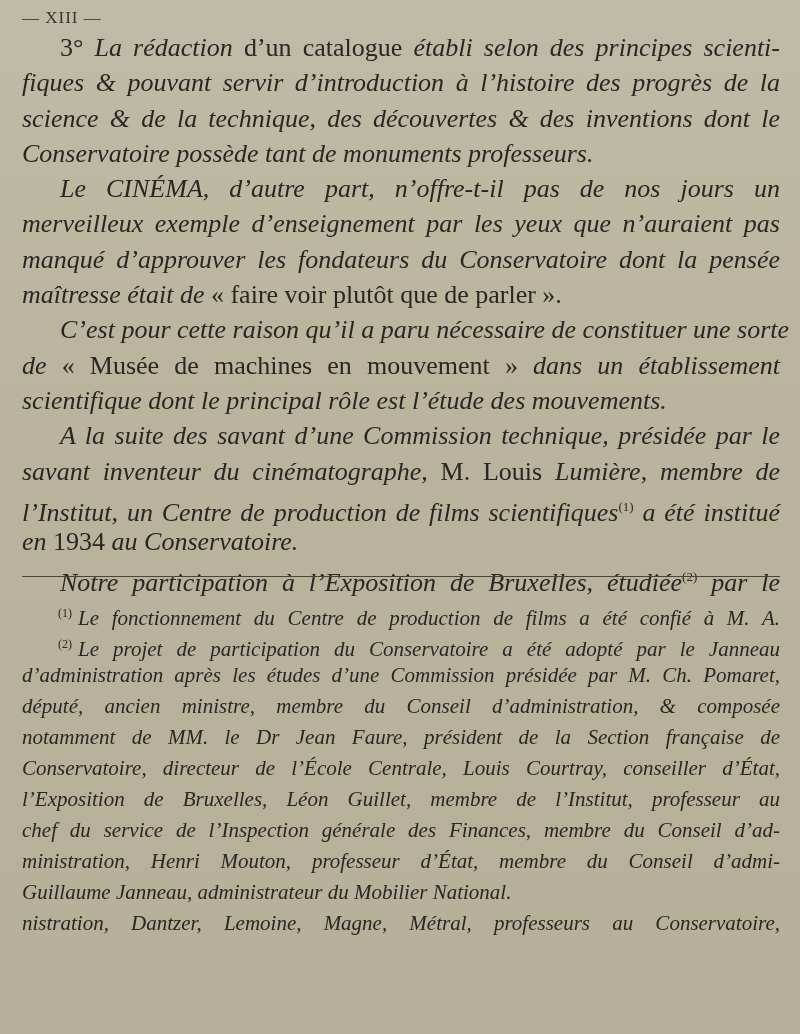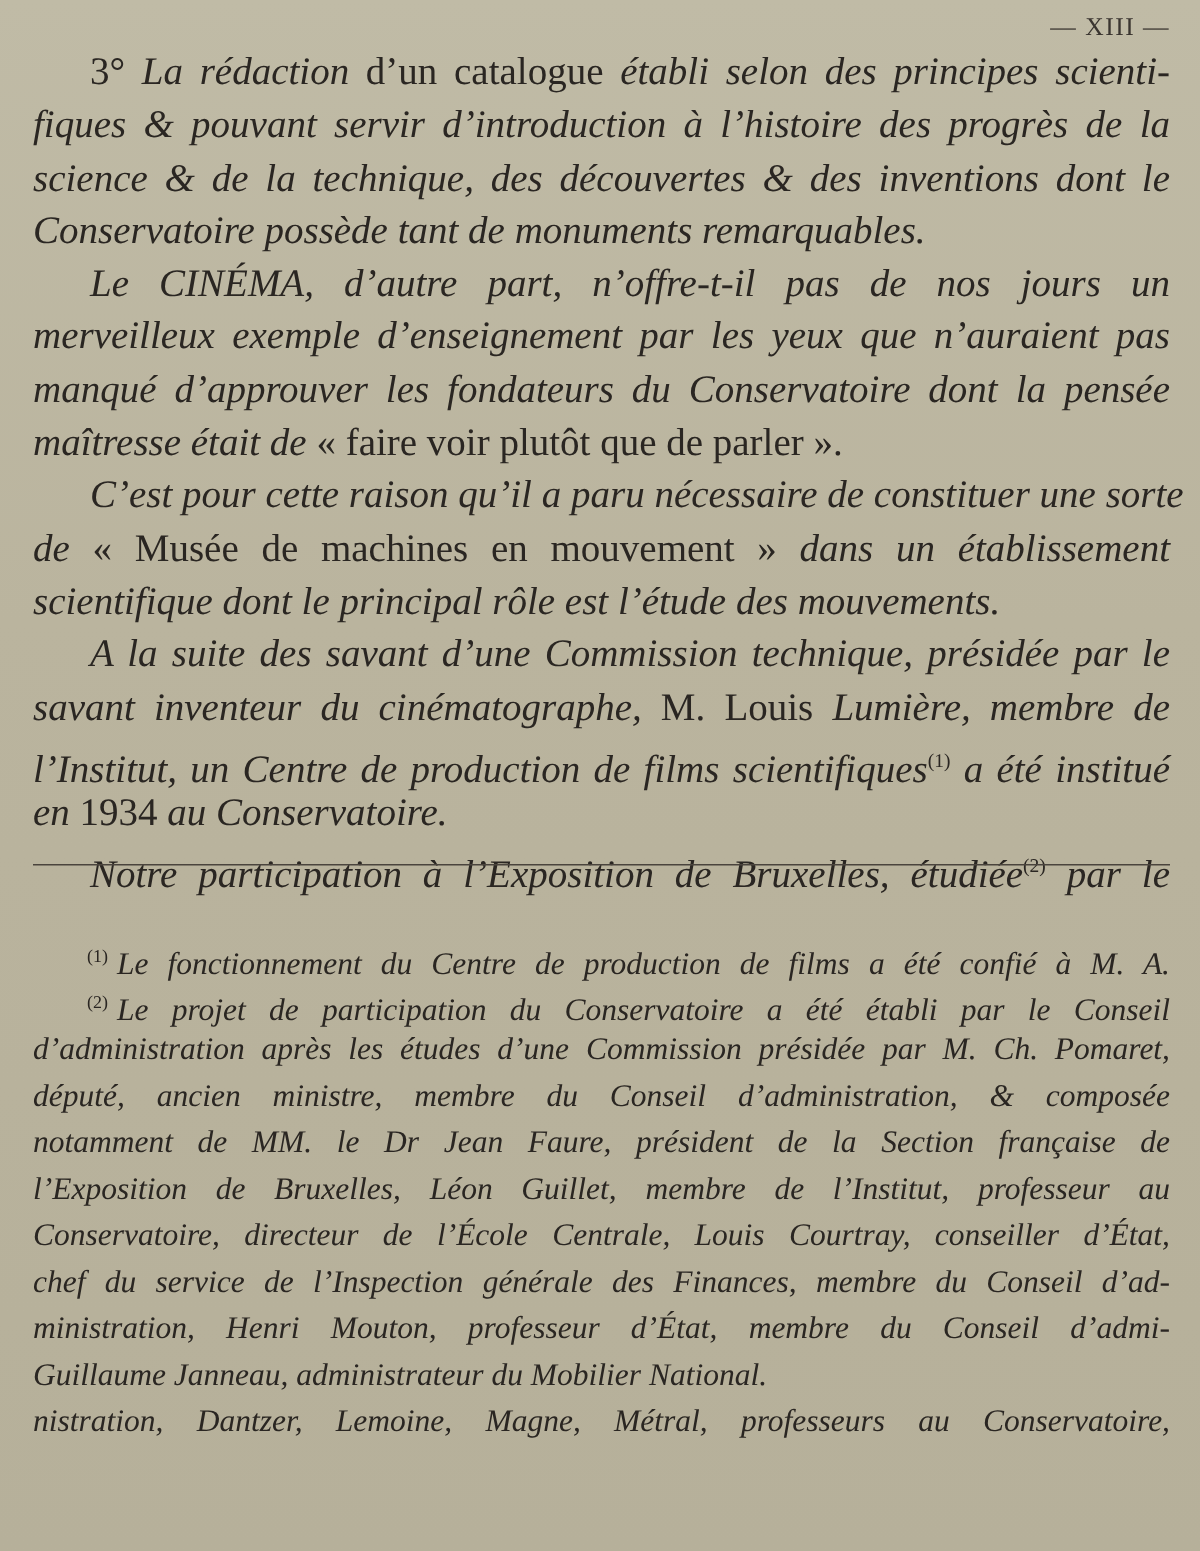--- a/index.html
+++ b/index.html
@@ -5,59 +5,59 @@
   html, body { margin:0; padding:0; }
   body {
     width:800px; height:1034px; overflow:hidden;
     background: linear-gradient(180deg, #c0bba6 0%, #bab49e 40%, #b6b09a 100%);
     font-family: "Liberation Serif", "DejaVu Serif", serif;
     color:#2a2622;
     position:relative;
   }
   .page { position:absolute; left:22px; top:0; width:758px; }
   .folio {
-    position:absolute; top:8px; left:0; width:758px; text-align:right;
+    position:absolute; top:8px; left:0; width:758px; text-align:left;
     font-size:17px; letter-spacing:1px; color:#3a3530;
   }
   .body-text { position:absolute; top:30px; left:0; width:758px; }
   .line {
     height:35.3px; line-height:35.3px; font-size:26px; font-style:italic;
     white-space:nowrap; text-align:justify; text-align-last:justify;
     overflow:visible;
   }
   .line.last { text-align-last:left; }
   .line.indent { padding-left:38px; }
   .roman { font-style:normal; }
   sup { font-size:13px; vertical-align:10px; font-style:normal; }
   .rule {
     position:absolute; top:576px; left:0; width:758px; height:0;
     border-top:1.5px solid #4a443d;
   }
-  .notes { position:absolute; top:622px; left:0; width:758px;font-family:Liberation Serif, serif; }
+  .notes { position:absolute; top:598px; left:0; width:758px;font-family:Liberation Serif, serif; }
   .nline {
     height:31px; line-height:31px; font-size:21px; font-style:italic;
     white-space:nowrap; text-align:justify; text-align-last:justify;
   }
   .nline.last { text-align-last:left; }
   .nline.indent { padding-left:36px; }
   .nnum { font-style:normal; font-size:12px; vertical-align:8px; margin-right:6px; }
 </style>
 </head>
 <body>
 
 <div class="page">
   <div class="folio">— XIII —</div>
 
   <div class="body-text">
     <div class="line indent">
       <span class="roman">3° </span><span>La rédaction</span><span class="roman"> d’un catalogue </span><span>établi selon des principes scienti-</span>
     </div>
     <div class="line">fiques &amp; pouvant servir d’introduction à l’histoire des progrès de la</div>
     <div class="line">science &amp; de la technique, des découvertes &amp; des inventions dont le</div>
-    <div class="line last">Conservatoire possède tant de monuments remarquables.</div>
+    <div class="line last">Conservatoire possède tant de monuments professeurs.</div>
     <div class="line indent">Le CINÉMA, d’autre part, n’offre-t-il pas de nos jours un</div>
     <div class="line">merveilleux exemple d’enseignement par les yeux que n’auraient pas</div>
     <div class="line">manqué d’approuver les fondateurs du Conservatoire dont la pensée</div>
     <div class="line last">
       <span>maîtresse était de </span><span class="roman">« faire voir plutôt que de parler ».</span>
     </div>
     <div class="line indent">C’est pour cette raison qu’il a paru nécessaire de constituer une sorte</div>
     <div class="line">
       <span>de </span><span class="roman">« Musée de machines en mouvement »</span><span> dans un établissement</span>
     </div>
@@ -78,25 +78,25 @@
   </div>
 
   <div class="rule"></div>
 
   <div class="notes">
     <div class="nline indent">
       <span class="nnum">(1)</span><span>Le fonctionnement du Centre de production de films a été confié à M. A.</span>
     </div>
 
     <div class="nline indent">
-      <span class="nnum">(2)</span><span>Le projet de participation du Conservatoire a été établi par le Conseil</span>
+      <span class="nnum">(2)</span><span>Le projet de participation du Conservatoire a été adopté par le Janneau</span>
     </div>
     <div class="nline">d’administration après les études d’une Commission présidée par M. Ch. Pomaret,</div>
     <div class="nline">député, ancien ministre, membre du Conseil d’administration, &amp; composée</div>
     <div class="nline">notamment de MM. le Dr Jean Faure, président de la Section française de</div>
+    <div class="nline">Conservatoire, directeur de l’École Centrale, Louis Courtray, conseiller d’État,</div>
     <div class="nline">l’Exposition de Bruxelles, Léon Guillet, membre de l’Institut, professeur au</div>
-    <div class="nline">Conservatoire, directeur de l’École Centrale, Louis Courtray, conseiller d’État,</div>
     <div class="nline">chef du service de l’Inspection générale des Finances, membre du Conseil d’ad-</div>
     <div class="nline">ministration, Henri Mouton, professeur d’État, membre du Conseil d’admi-</div>
     <div class="nline last">Guillaume Janneau, administrateur du Mobilier National.</div>
     <div class="nline">nistration, Dantzer, Lemoine, Magne, Métral, professeurs au Conservatoire,</div>
   </div>
 </div>
 
 </body></html>

